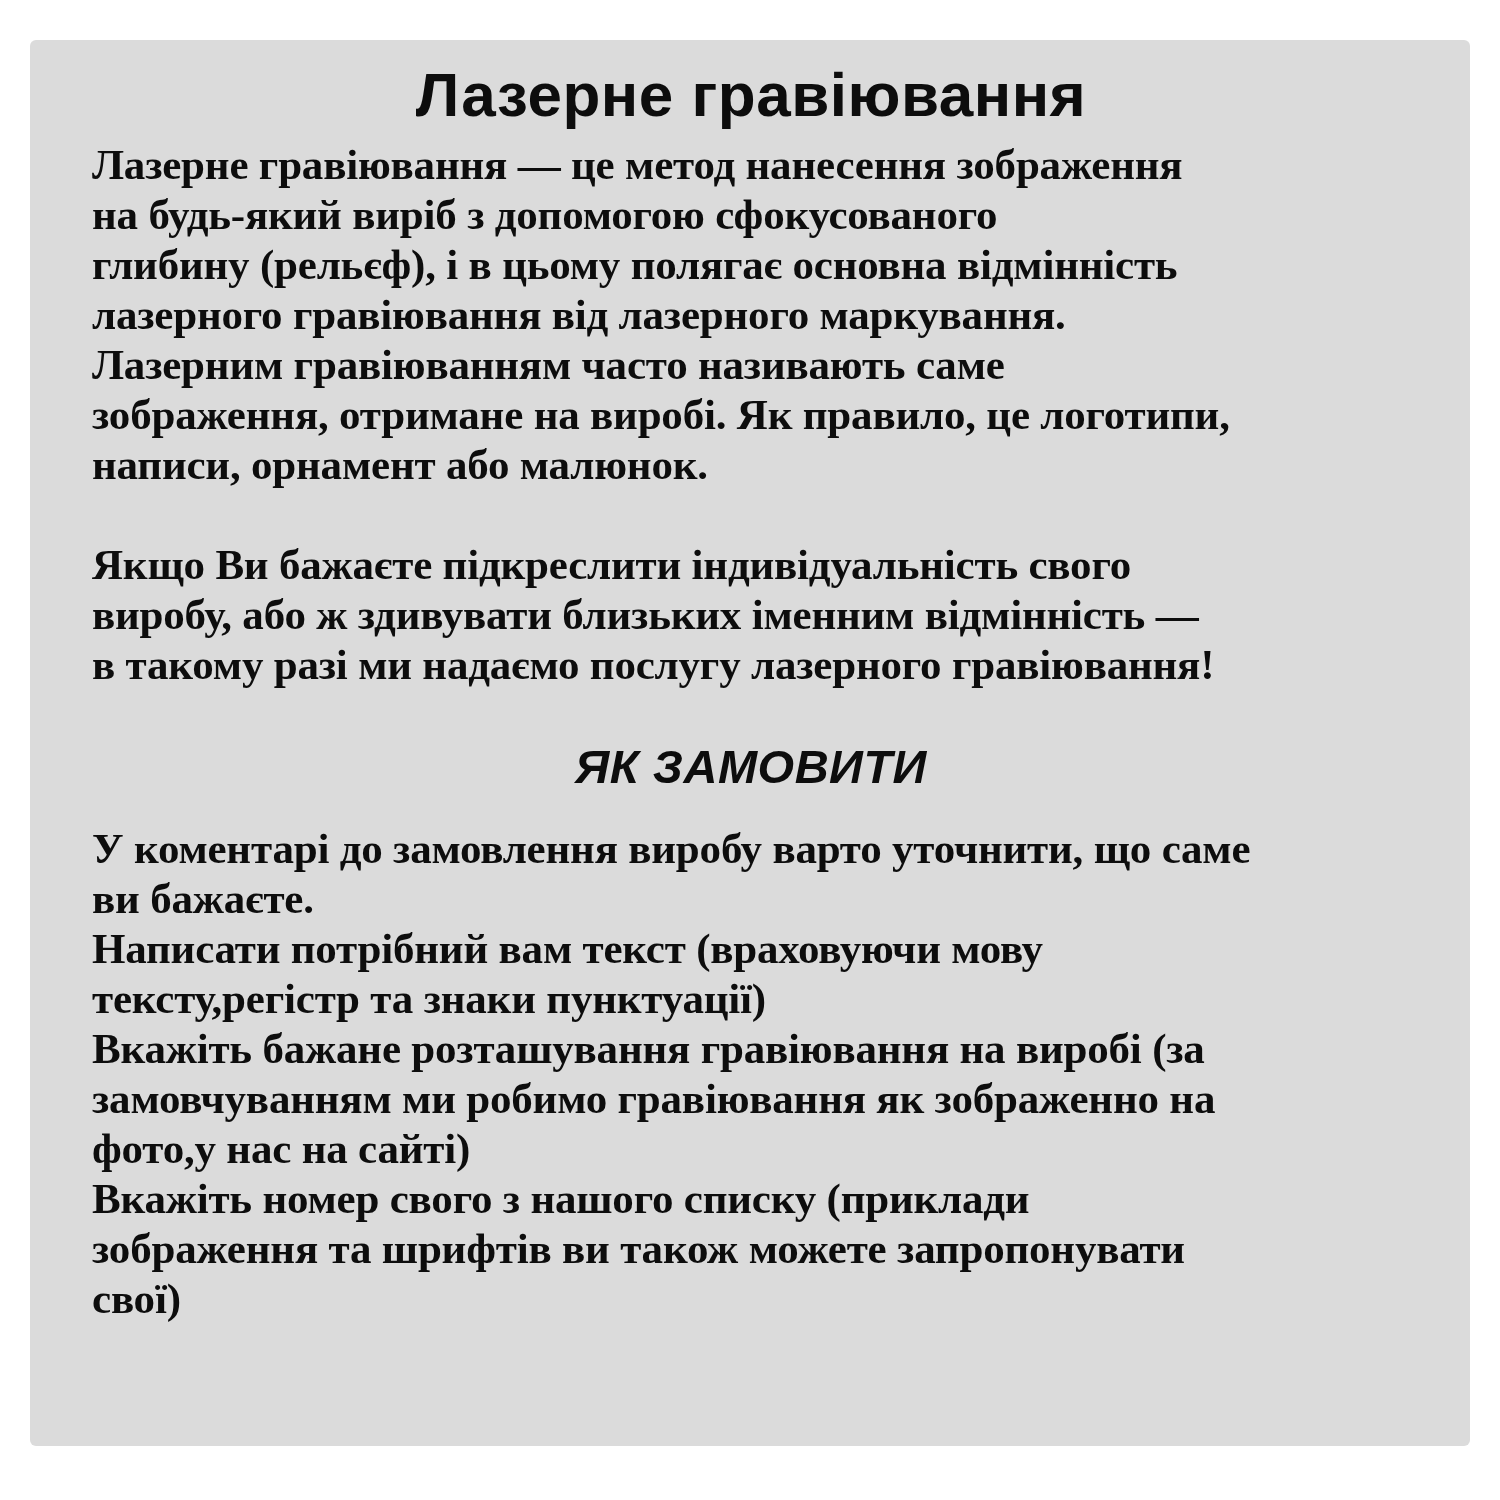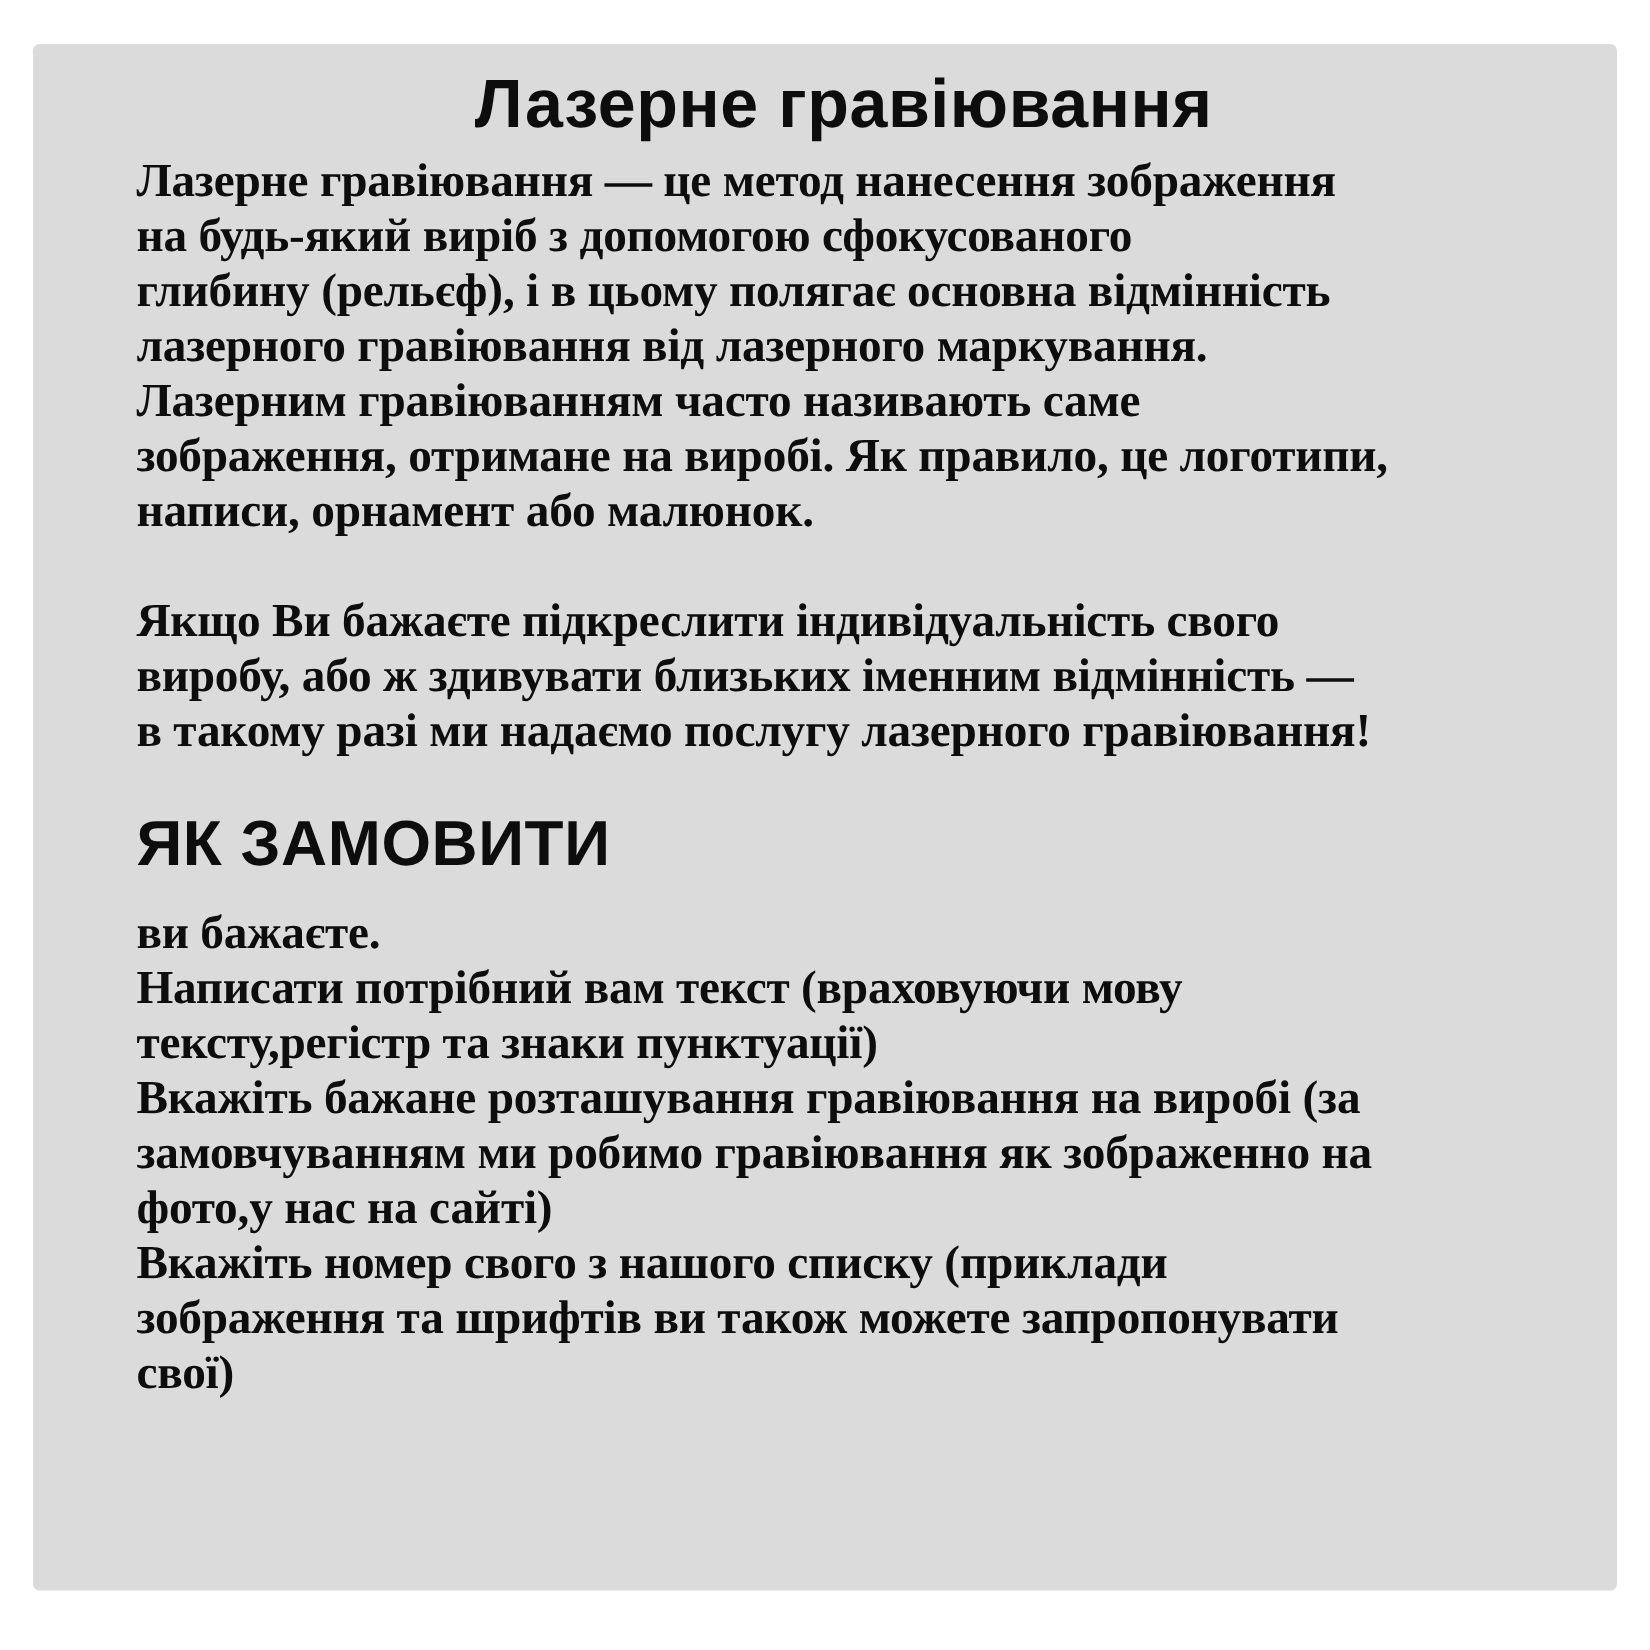--- a/index.html
+++ b/index.html
@@ -21,21 +21,21 @@
     position: absolute;
     left: 30px;
     top: 40px;
     width: 1440px;
     height: 1406px;
     background: #dbdbdb;
     border-radius: 6px;
     box-sizing: border-box;
   }
   .content {
-    padding: 16px 60px 0 94px;
+    padding: 16px 60px 0 62px;
     color: #0d0d0d;
   }
   .title {
     margin: 0 0 6px 0;
     text-align: center;
     font-size: 62px;
     font-weight: 700;
     line-height: 78px;
     letter-spacing: 0.5px;
     color: #0d0d0d;
@@ -49,25 +49,27 @@
     font-family: Liberation Serif, serif;
   }
   .para .line {
     white-space: nowrap;
   }
   .gap {
     height: 50px;
   }
   .heading {
     margin: 42px 0 22px 0;
-    font-size: 58px;
+    text-align: center;
+    font-size: 47px;
     font-weight: 700;
     line-height: 70px;
     letter-spacing: 0.5px;
     color: #0d0d0d;
+    font-style: italic;
   }
 </style>
 </head>
 <body>
 
 <div class="page">
   <div class="panel">
     <div class="content">
 
       <h1 class="title">Лазерне гравіювання</h1>
@@ -86,20 +88,21 @@
 
       <div class="para">
         <div class="line">Якщо Ви бажаєте підкреслити індивідуальність свого</div>
         <div class="line">виробу, або ж здивувати близьких іменним відмінність —</div>
         <div class="line">в такому разі ми надаємо послугу лазерного гравіювання!</div>
       </div>
 
       <h2 class="heading">ЯК ЗАМОВИТИ</h2>
 
       <div class="para">
+        <div class="line">У коментарі до замовлення виробу варто уточнити, що саме</div>
         <div class="line">ви бажаєте.</div>
         <div class="line">Написати потрібний вам текст (враховуючи мову</div>
         <div class="line">тексту,регістр та знаки пунктуації)</div>
         <div class="line">Вкажіть бажане розташування гравіювання на виробі (за</div>
         <div class="line">замовчуванням ми робимо гравіювання як зображенно на</div>
         <div class="line">фото,у нас на сайті)</div>
         <div class="line">Вкажіть номер свого з нашого списку (приклади</div>
         <div class="line">зображення та шрифтів ви також можете запропонувати</div>
         <div class="line">свої)</div>
       </div>

